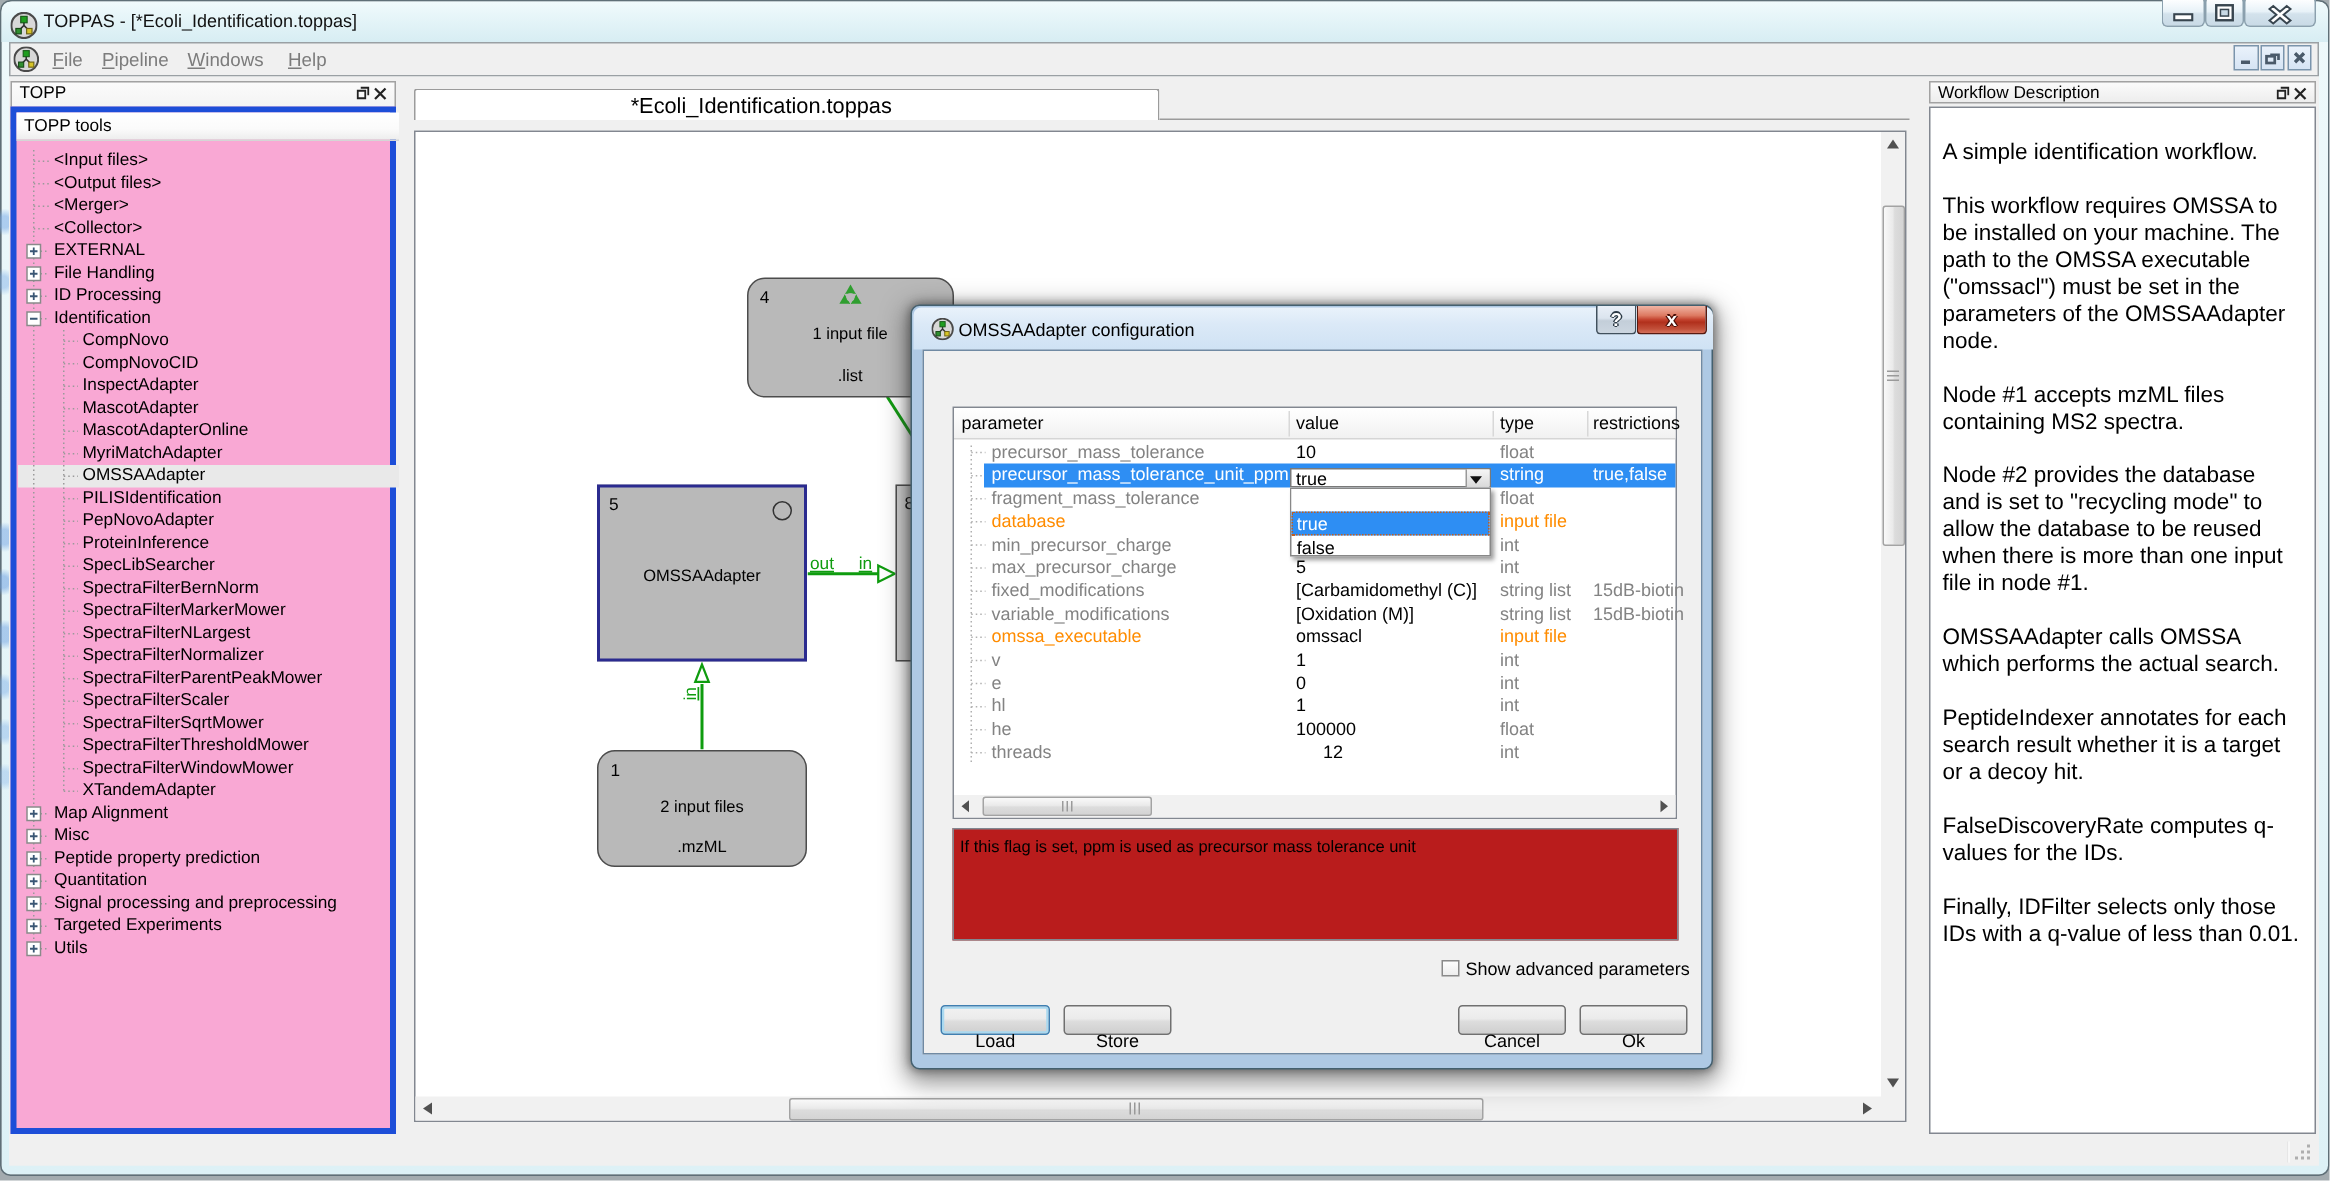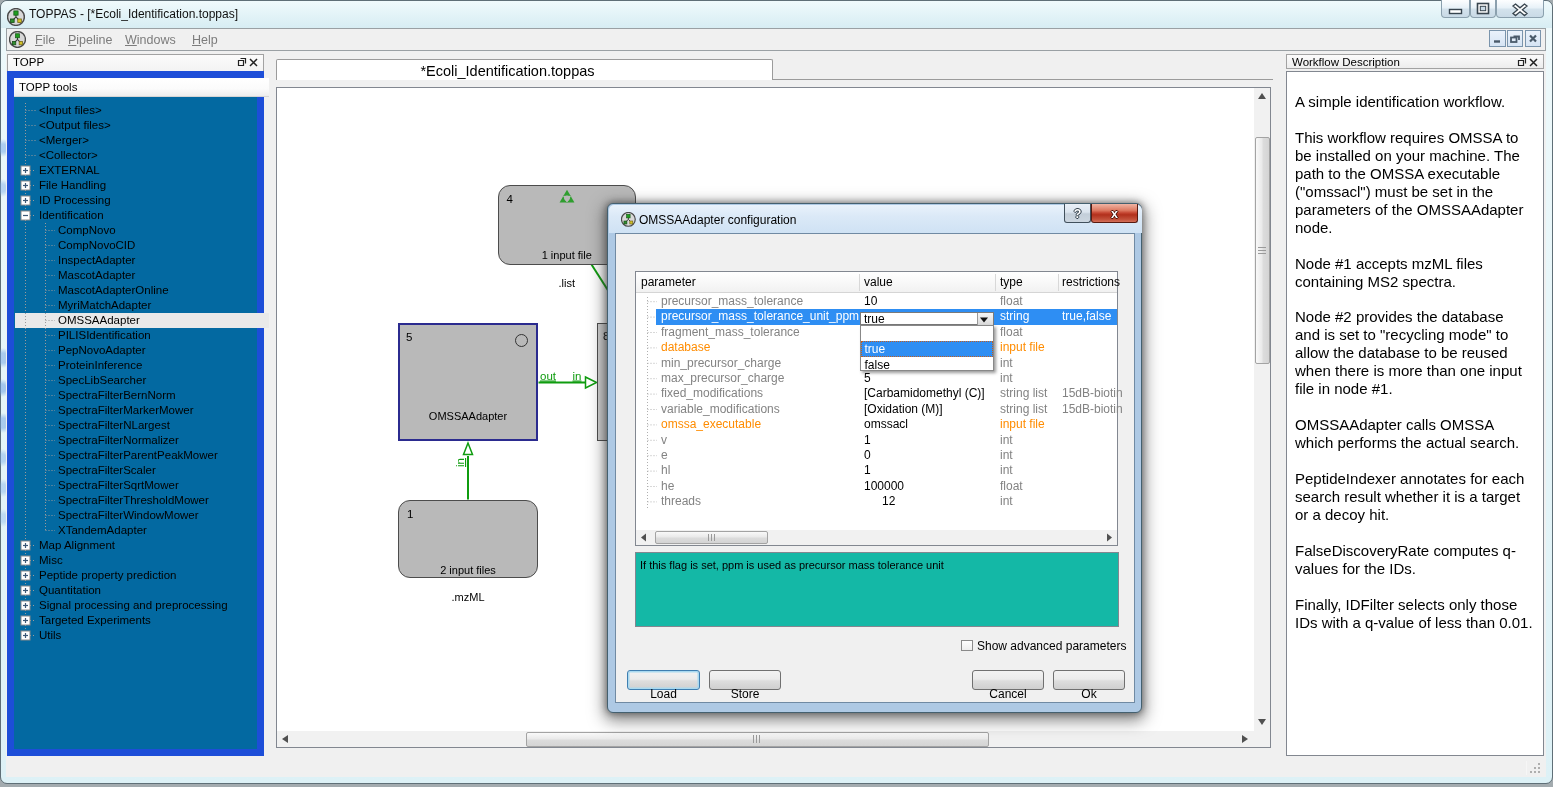--- a/index.html
+++ b/index.html
@@ -19,34 +19,34 @@
   background:linear-gradient(180deg,#fdfeff 0%,#e8f2f8 45%,#d3e2ec 55%,#c9dae6 100%); }
 
 #menubar { left:6px; top:28px; width:1540px; height:23px; background:#f0f0f0; border:1px solid #9aa0a4; }
 .menuitem { position:absolute; top:4px; font-size:12.5px; color:#7c7c7c; }
 .menuitem u { text-decoration-color:#7c7c7c; }
 #workarea { left:6px; top:51px; width:1540px; height:726px; background:#f0f0f0; }
 
 .dockhead { position:absolute; background:linear-gradient(180deg,#fbfbfb,#ededed);
   border:1px solid #a2a2a2; font-size:11.5px; color:#000; }
 
-#treepanel { left:7px; top:71px; width:257px; height:685px; background:#0369a1; border:7px solid #1d4ed8; }
+#treepanel { left:7px; top:71px; width:257px; height:685px; background:#f9a8d4; border:4px solid #1d4ed8; }
 #treehdr { left:0px; top:0px; width:255px; height:19px;
   background:linear-gradient(180deg,#ffffff 0%,#fbfbfb 60%,#ededed 100%);
   border-bottom:1px solid #d5d5d5; font-size:11.5px; padding:3px 0 0 5px; }
 .trow { position:absolute; font-size:11.5px; color:#000; white-space:nowrap; }
 
 #tab { left:276px; top:59px; width:497px; height:21px; background:#fff;
   border:1px solid #9b9b9b; border-bottom:none; border-radius:2px 2px 0 0; }
 #tabline { left:773px; top:79px; width:500px; height:1px; background:#9b9b9b; }
 #canvas { left:276px; top:87px; width:995px; height:661px; background:#fff; border:1px solid #828790; }
 .node { position:absolute; background:#b9b9b9; font-size:11px; color:#000; }
 .rnode { border:1.5px solid #4c4c4c; border-radius:12px; }
 .numlbl { position:absolute; left:8px; top:7px; font-size:11.5px; }
-.nodetext { position:absolute; width:100%; text-align:center;margin-top:32px; }
+.nodetext { position:absolute; width:100%; text-align:center; }
 
 .sbtrack { position:absolute; background:#f1f1f1; }
 .sbthumb { position:absolute; border:1px solid #a3a3a3; border-radius:2px;
   background:linear-gradient(180deg,#f9f9f9 0%,#eaeaea 45%,#dcdcdc 55%,#d4d4d4 100%); }
 .sbthumbv { background:linear-gradient(90deg,#f9f9f9 0%,#eaeaea 45%,#dcdcdc 55%,#d4d4d4 100%); }
 
 #descpanel { left:1286px; top:71px; width:258px; height:685px; background:#fff; border:1px solid #828790; }
 #desctext { position:absolute; left:8px; top:21px; width:246px; font-size:15px; line-height:17.95px; color:#000; white-space:nowrap; }
 #statusbar { left:6px; top:756px; width:1540px; height:21px; background:#f0f0f0; }
 
@@ -377,21 +377,21 @@
 <svg width="481" height="15" style="position:absolute;left:0;top:0;">
         <polygon points="5,7.5 10,3.5 10,11.5" fill="#505050"></polygon>
         <polygon points="476,7.5 471,3.5 471,11.5" fill="#505050"></polygon>
       </svg>
 <div class="sbthumb" style="left:19px;top:1px;width:113px;height:13px;"></div>
 <svg width="10" height="9" style="position:absolute;left:71px;top:3px;">
         <path d="M1.5 1 V8 M4.5 1 V8 M7.5 1 V8" stroke="#9a9a9a" stroke-width="1"></path>
       </svg>
 </div>
 </div>
-<div class="abs" style="left:635px;top:551.5px;width:484px;height:75.5px;background:#14b8a6;border:1px solid #828790;">
+<div class="abs" style="left:635px;top:551.5px;width:484px;height:75.5px;background:#b91c1c;border:1px solid #828790;">
 <div style="position:absolute;left:4px;top:6px;font-size:11px;color:#000;">If this flag is set, ppm is used as precursor mass tolerance unit</div>
   </div>
 <div class="abs" style="left:961px;top:639.5px;width:11.5px;height:11.5px;border:1px solid #8a8a8a;background:linear-gradient(180deg,#fefefe,#ededed);"></div>
 <div class="abs" style="left:977px;top:638.5px;font-size:12px;color:#000;">Show advanced parameters</div>
 <div class="w7btn abs" style="left:627px;top:670px;width:73px;border-color:#3f7fb1;box-shadow:inset 0 0 0 1.5px #a9d9f0;">Load</div>
 <div class="w7btn abs" style="left:709px;top:670px;width:72px;">Store</div>
 <div class="w7btn abs" style="left:972px;top:670px;width:72px;">Cancel</div>
 <div class="w7btn abs" style="left:1053px;top:670px;width:72px;">Ok</div>
 <div id="popup" class="abs">
 <div style="position:absolute;left:0;top:0;width:132px;height:15.4px;background:#fff;"></div>

